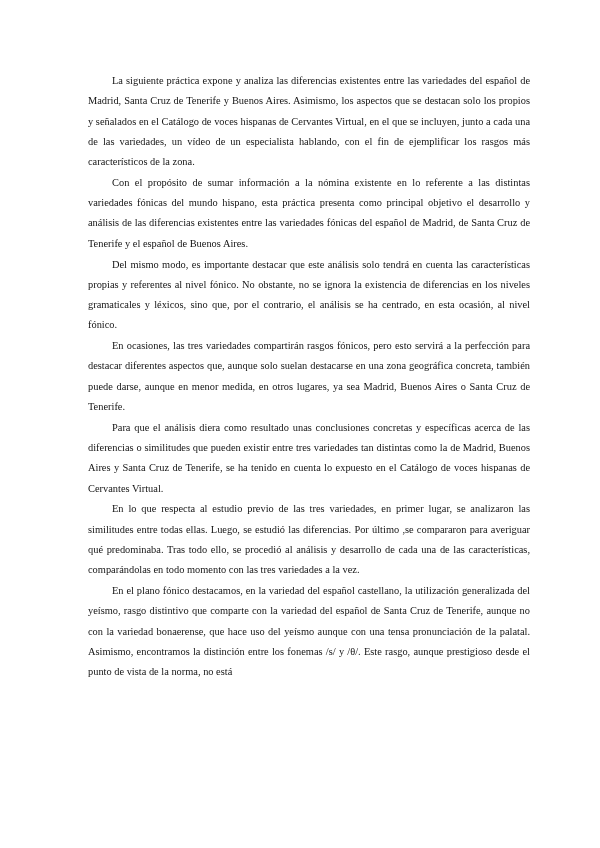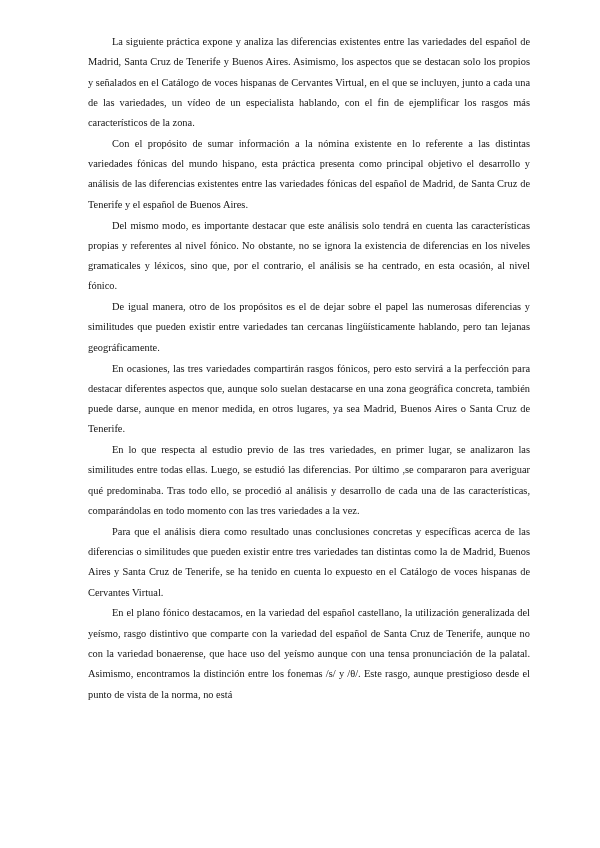--- a/index.html
+++ b/index.html
@@ -10,21 +10,21 @@
     width: 600px;
     height: 848px;
     background: #ffffff;
     font-family: "Liberation Serif", serif;
     color: #1a1a1a;
   }
   .page {
     box-sizing: border-box;
     width: 600px;
     height: 848px;
-    padding: 32px 70px 40px 88px;
+    padding: 71px 70px 40px 88px;
     background: #ffffff;
     position: relative;
   }
   .doc-body {
     font-size: 10.4px;
     line-height: 1.95;
     text-align: justify;
     text-justify: inter-word;
     color: #141414;
   }
@@ -35,19 +35,18 @@
   }
 </style>
 </head>
 <body>
 
 <div class="page">
   <div class="doc-body">
     <p class="para">La siguiente práctica expone y analiza las diferencias existentes entre las variedades del español de Madrid, Santa Cruz de Tenerife y Buenos Aires. Asimismo, los aspectos que se destacan solo los propios y señalados en el Catálogo de voces hispanas de Cervantes Virtual, en el que se incluyen, junto a cada una de las variedades, un vídeo de un especialista hablando, con el fin de ejemplificar los rasgos más característicos de la zona.</p>
     <p class="para">Con el propósito de sumar información a la nómina existente en lo referente a las distintas variedades fónicas del mundo hispano, esta práctica presenta como principal objetivo el desarrollo y análisis de las diferencias existentes entre las variedades fónicas del español de Madrid, de Santa Cruz de Tenerife y el español de Buenos Aires.</p>
     <p class="para">Del mismo modo, es importante destacar que este análisis solo tendrá en cuenta las características propias y referentes al nivel fónico. No obstante, no se ignora la existencia de diferencias en los niveles gramaticales y léxicos, sino que, por el contrario, el análisis se ha centrado, en esta ocasión, al nivel fónico.</p>
-    <p class="para">De igual manera, otro de los propósitos es el de dejar sobre el papel las numerosas diferencias y similitudes que pueden existir entre variedades tan cercanas lingüísticamente hablando, pero tan lejanas geográficamente.</p>
     <p class="para">En ocasiones, las tres variedades compartirán rasgos fónicos, pero esto servirá a la perfección para destacar diferentes aspectos que, aunque solo suelan destacarse en una zona geográfica concreta, también puede darse, aunque en menor medida, en otros lugares, ya sea Madrid, Buenos Aires o Santa Cruz de Tenerife.</p>
+    <p class="para">Para que el análisis diera como resultado unas conclusiones concretas y específicas acerca de las diferencias o similitudes que pueden existir entre tres variedades tan distintas como la de Madrid, Buenos Aires y Santa Cruz de Tenerife, se ha tenido en cuenta lo expuesto en el Catálogo de voces hispanas de Cervantes Virtual.</p>
     <p class="para">En lo que respecta al estudio previo de las tres variedades, en primer lugar, se analizaron las similitudes entre todas ellas. Luego, se estudió las diferencias. Por último ,se compararon para averiguar qué predominaba. Tras todo ello, se procedió al análisis y desarrollo de cada una de las características, comparándolas en todo momento con las tres variedades a la vez.</p>
-    <p class="para">Para que el análisis diera como resultado unas conclusiones concretas y específicas acerca de las diferencias o similitudes que pueden existir entre tres variedades tan distintas como la de Madrid, Buenos Aires y Santa Cruz de Tenerife, se ha tenido en cuenta lo expuesto en el Catálogo de voces hispanas de Cervantes Virtual.</p>
     <p class="para">En el plano fónico destacamos, en la variedad del español castellano, la utilización generalizada del yeísmo, rasgo distintivo que comparte con la variedad del español de Santa Cruz de Tenerife, aunque no con la variedad bonaerense, que hace uso del yeísmo aunque con una tensa pronunciación de la palatal. Asimismo, encontramos la distinción entre los fonemas /s/ y /θ/. Este rasgo, aunque prestigioso desde el punto de vista de   la norma, no está</p>
   </div>
 </div>
 
 </body></html>

